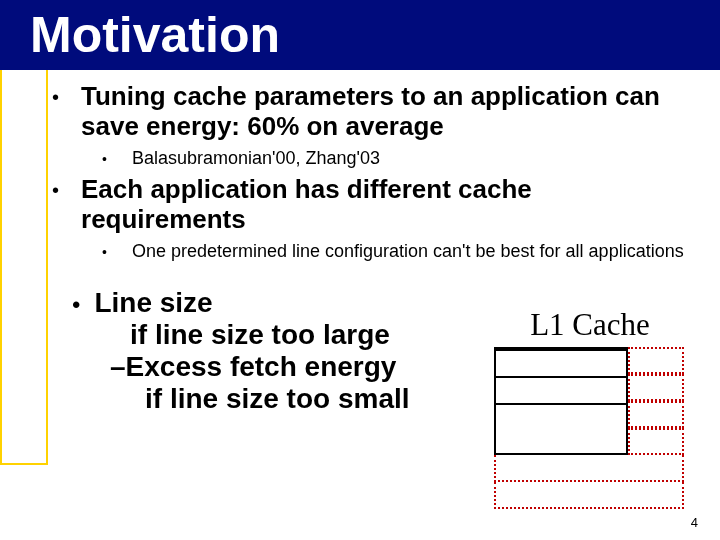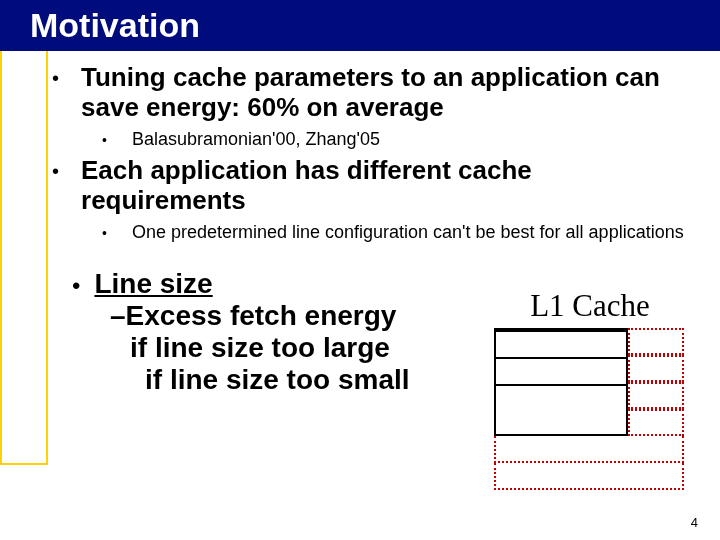--- a/index.html
+++ b/index.html
@@ -11,21 +11,21 @@
       width: 720px;
       height: 540px;
       background: white;
       font-family: Arial, sans-serif;
       position: relative;
       overflow: hidden;
     }
     .title-bar {
       background: #000b7c;
       color: white;
-      font-size: 34px;
+      font-size: 50px;
       font-weight: bold;
       padding: 6px 0 6px 30px;
       position: relative;
       z-index: 2;
     }
     .yellow-border {
       position: absolute;
       left: 0;
       top: 32px;
       width: 48px;
@@ -84,21 +84,20 @@
       align-items: flex-start;
     }
     .lower-bullet-dot {
       font-size: 24px;
       margin-right: 14px;
       margin-top: 4px;
     }
     .lower-bullet-text {
       font-size: 28px;
       font-weight: bold;
-      text-decoration: underline;
     }
     .dash-row {
       margin-left: 38px;
       font-size: 28px;
       font-weight: bold;
       line-height: 1.15;
     }
     .lower-right {
       width: 210px;
       padding-top: 20px;
@@ -156,40 +155,40 @@
 </div>
 
 <div class="content">
 
   <div class="bullet-row">
     <span class="bullet-dot">•</span>
     <span class="bullet-text">Tuning cache parameters to an application can save energy: 60% on average</span>
   </div>
   <div class="sub-bullet-row">
     <span class="sub-bullet-dot">•</span>
-    <span class="sub-bullet-text">Balasubramonian'00, Zhang'05</span>
+    <span class="sub-bullet-text">Balasubramonian'00, Zhang'03</span>
   </div>
 
   <div class="bullet-row">
     <span class="bullet-dot">•</span>
     <span class="bullet-text">Each application has different cache requirements</span>
   </div>
   <div class="sub-bullet-row">
     <span class="sub-bullet-dot">•</span>
     <span class="sub-bullet-text">One predetermined line configuration can't be best for all applications</span>
   </div>
 
   <div class="lower-section">
     <div class="lower-left">
       <div class="lower-bullet-row">
         <span class="lower-bullet-dot">•</span>
         <span class="lower-bullet-text">Line size</span>
       </div>
+      <div class="dash-row" style="margin-left:58px">if line size too large</div>
       <div class="dash-row">–Excess fetch energy</div>
-      <div class="dash-row" style="margin-left:58px">if line size too large</div>
       <div class="dash-row" style="margin-left:73px">if line size too small</div>
     </div>
 
     <div class="lower-right">
       <div class="cache-label">L1 Cache</div>
       <div class="cache-diagram">
         <div class="cache-solid-box">
           <div class="cache-solid-line"></div>
           <div class="cache-solid-line"></div>
           <div class="cache-solid-line"></div>

